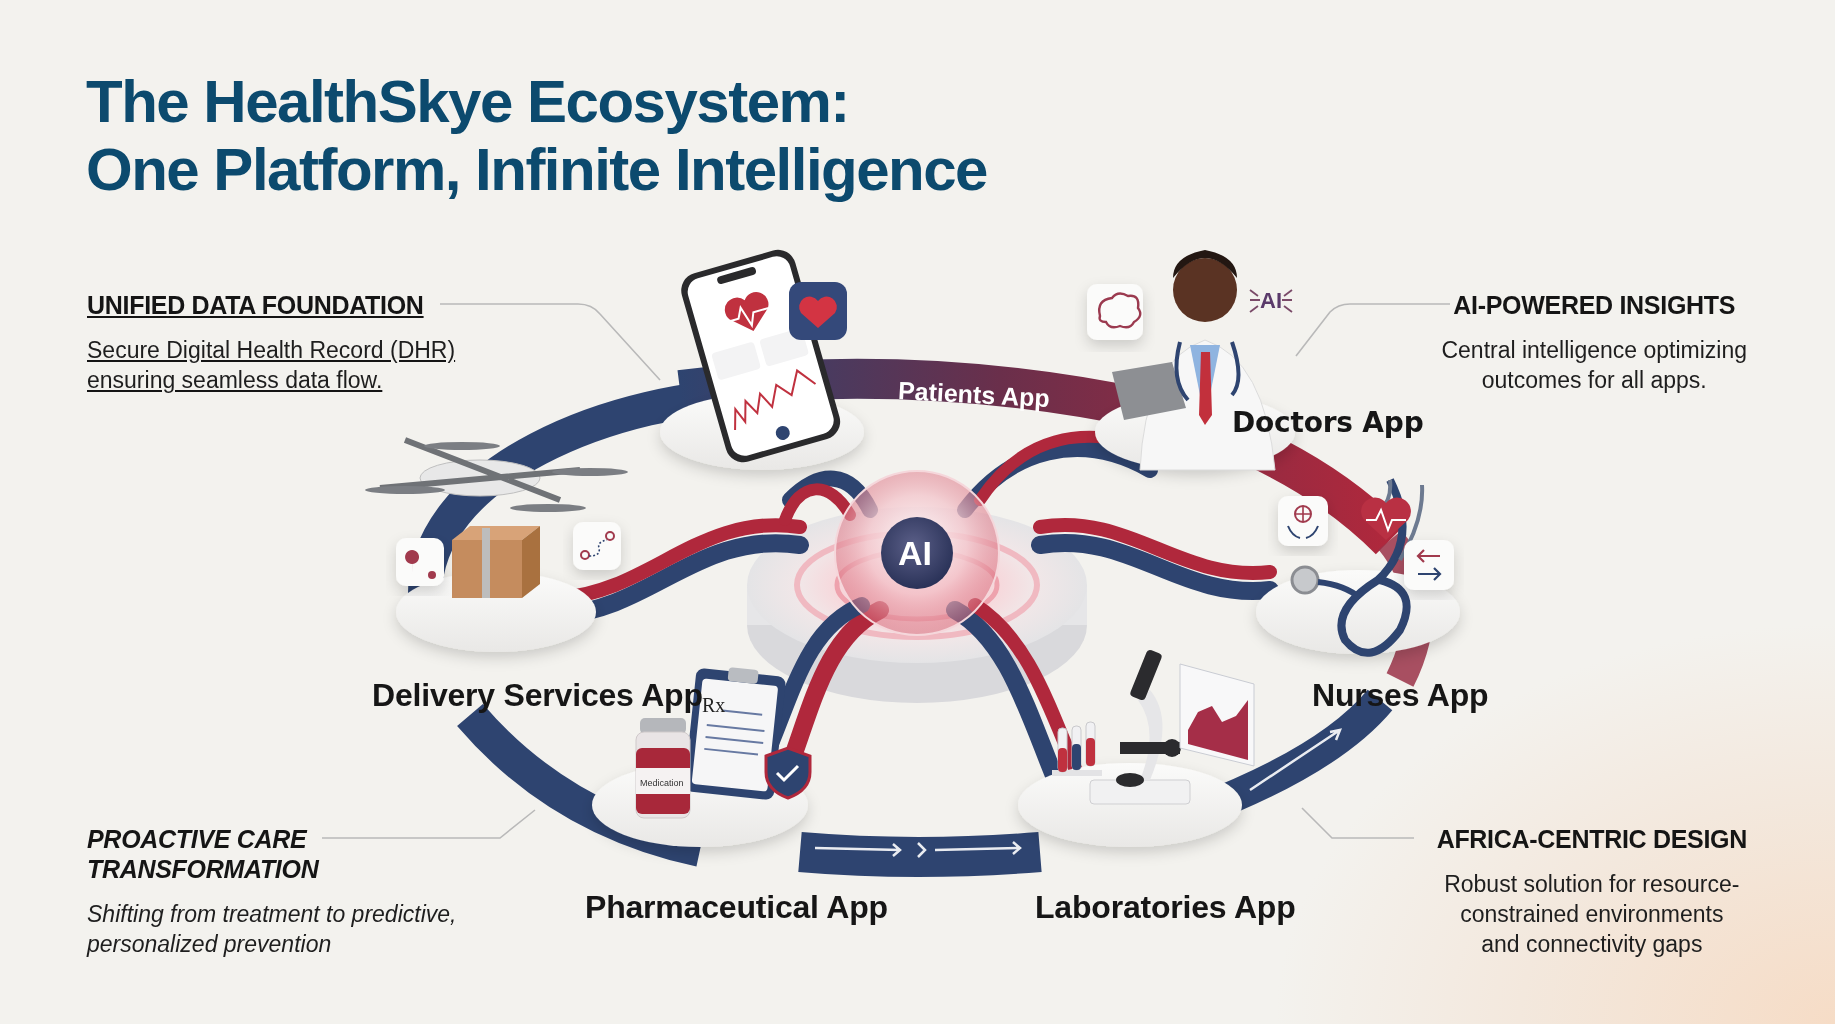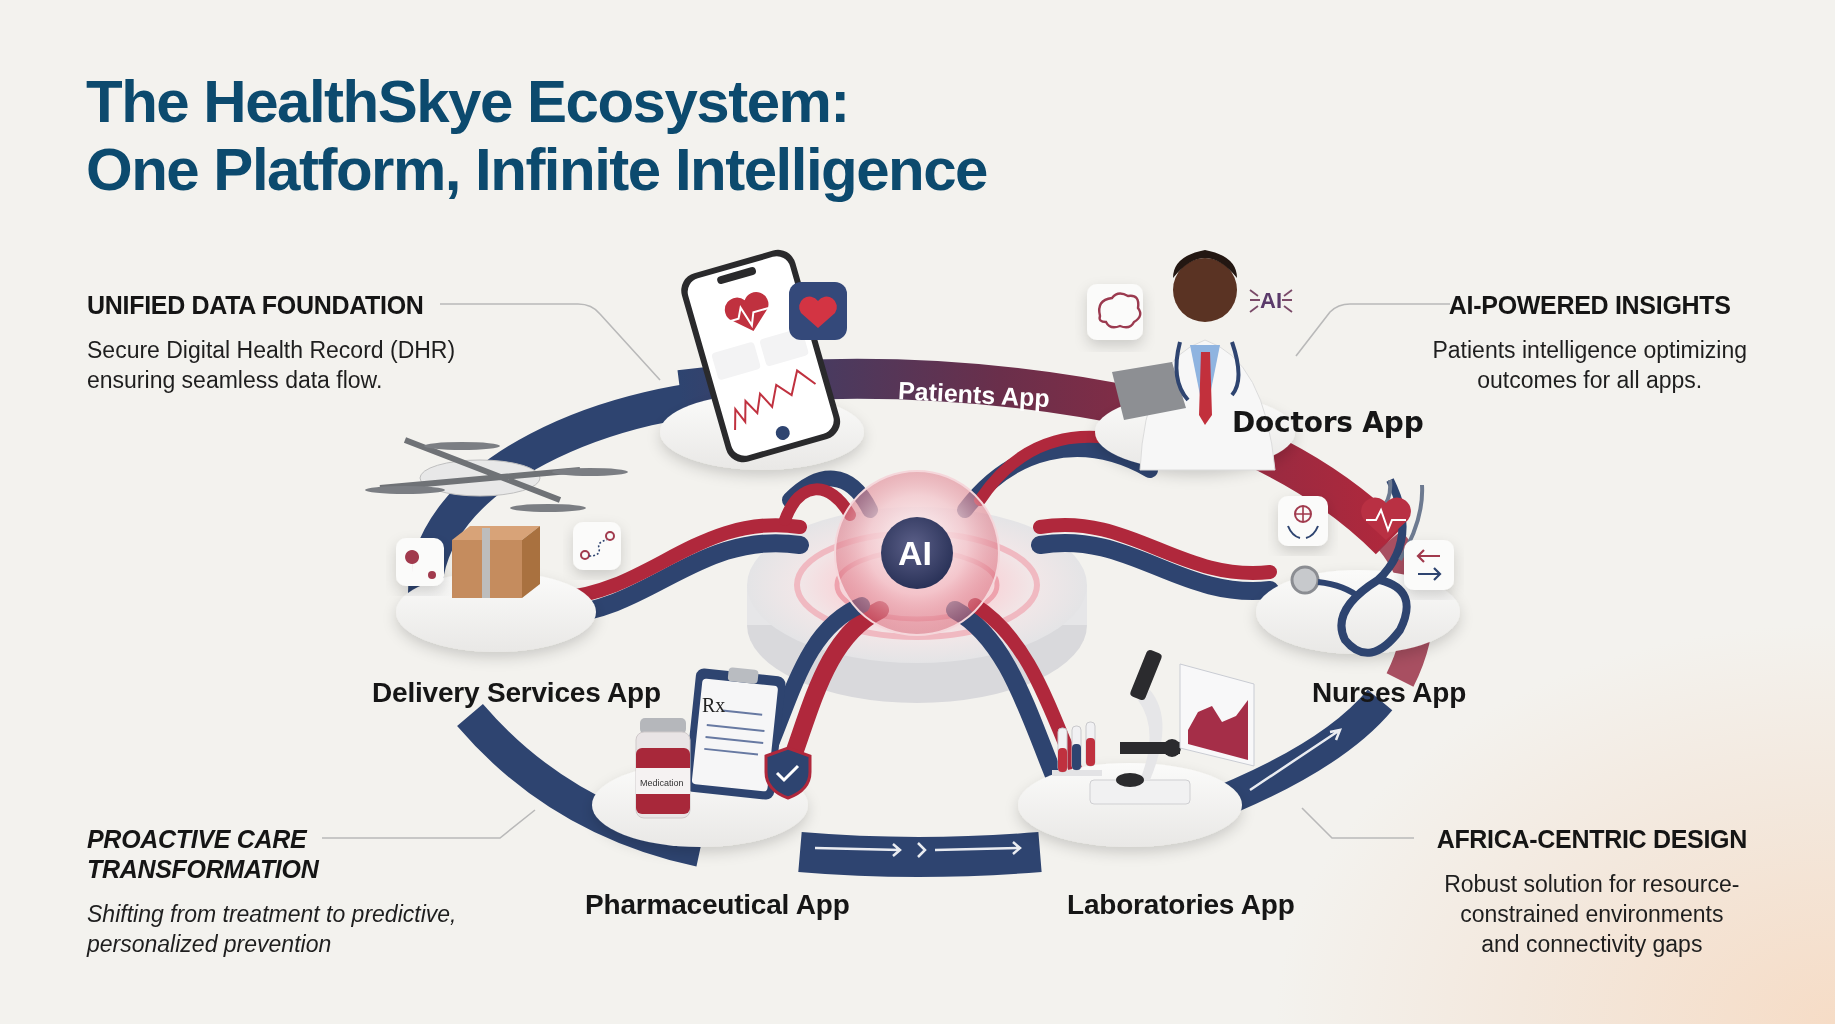--- a/index.html
+++ b/index.html
@@ -9,21 +9,21 @@
     font-family: "Liberation Sans", "DejaVu Sans", sans-serif;
     color:#141414;
   }
   .title { position:absolute; left:86px; top:68px; font-weight:700; font-size:60px; line-height:68px; letter-spacing:-1.5px; color:#0c4a6e; }
   .title div { white-space:nowrap; }
   .callout { position:absolute; }
   .callout h3 { margin:0; font-size:25px; font-weight:700; letter-spacing:-0.3px; line-height:30px; color:#151515; }
   .callout p { margin:15px 0 0 0; font-size:23px; line-height:30px; color:#1e1e1e; }
   .callout.right { text-align:center; }
   svg.scene { position:absolute; left:0; top:0; }
-  .app-label { position:absolute; font-weight:700; font-size:28px; color:#161616; white-space:nowrap; letter-spacing:-0.2px; }
+  .app-label { position:absolute; font-weight:700; font-size:32px; color:#161616; white-space:nowrap; letter-spacing:-0.2px; }
   .ribbon-label { position:absolute; font-weight:700; font-size:25px; color:#ffffff; white-space:nowrap; }
   .ai-text { position:absolute; font-weight:700; font-size:34px; color:#ffffff; }
   .doctors-label { font-family:"DejaVu Sans", sans-serif; }
 </style>
 </head>
 <body>
 
 <div class="title">
   <div>The HealthSkye Ecosystem:</div>
   <div>One Platform, Infinite Intelligence</div>
@@ -253,36 +253,36 @@
   </g>
 
 </svg>
 
 <div class="ai-text" style="left:898px; top:534px;">AI</div>
 
 <div class="ribbon-label" style="left:898px; top:380px; transform:rotate(3deg);">Patients App</div>
 
 <div class="app-label doctors-label" style="left:1232px; top:406px; font-size:28px;">Doctors App</div>
 <div class="app-label" style="left:1312px; top:677px;">Nurses App</div>
-<div class="app-label" style="left:1035px; top:889px;margin-left:32px;">Laboratories App</div>
+<div class="app-label" style="left:1035px; top:889px;">Laboratories App</div>
 <div class="app-label" style="left:585px; top:889px;">Pharmaceutical App</div>
 <div class="app-label" style="left:372px; top:677px;">Delivery Services App</div>
 
-<div class="callout" style="left:87px; top:290px;">
+<div class="callout" style="left:87px; top:290px;text-decoration:underline;">
   <h3>UNIFIED DATA FOUNDATION</h3>
   <p>
     <span>Secure Digital Health Record (DHR)</span><br>
     <span>ensuring seamless data flow.</span>
   </p>
 </div>
 
 <div class="callout right" style="right:88px; top:290px;">
   <h3>AI-POWERED INSIGHTS</h3>
   <p>
-    <span>Patients intelligence optimizing</span><br>
+    <span>Central intelligence optimizing</span><br>
     <span>outcomes for all apps.</span>
   </p>
 </div>
 
 <div class="callout" style="left:87px; top:824px;font-style:italic;">
   <h3>
     <span>PROACTIVE CARE</span><br>
     <span>TRANSFORMATION</span>
   </h3>
   <p>

